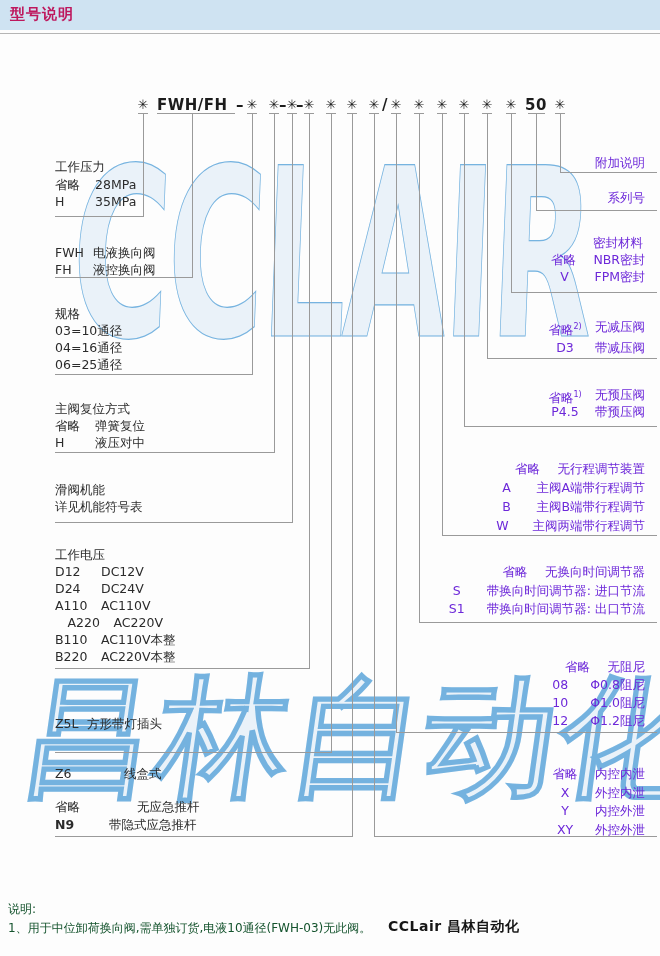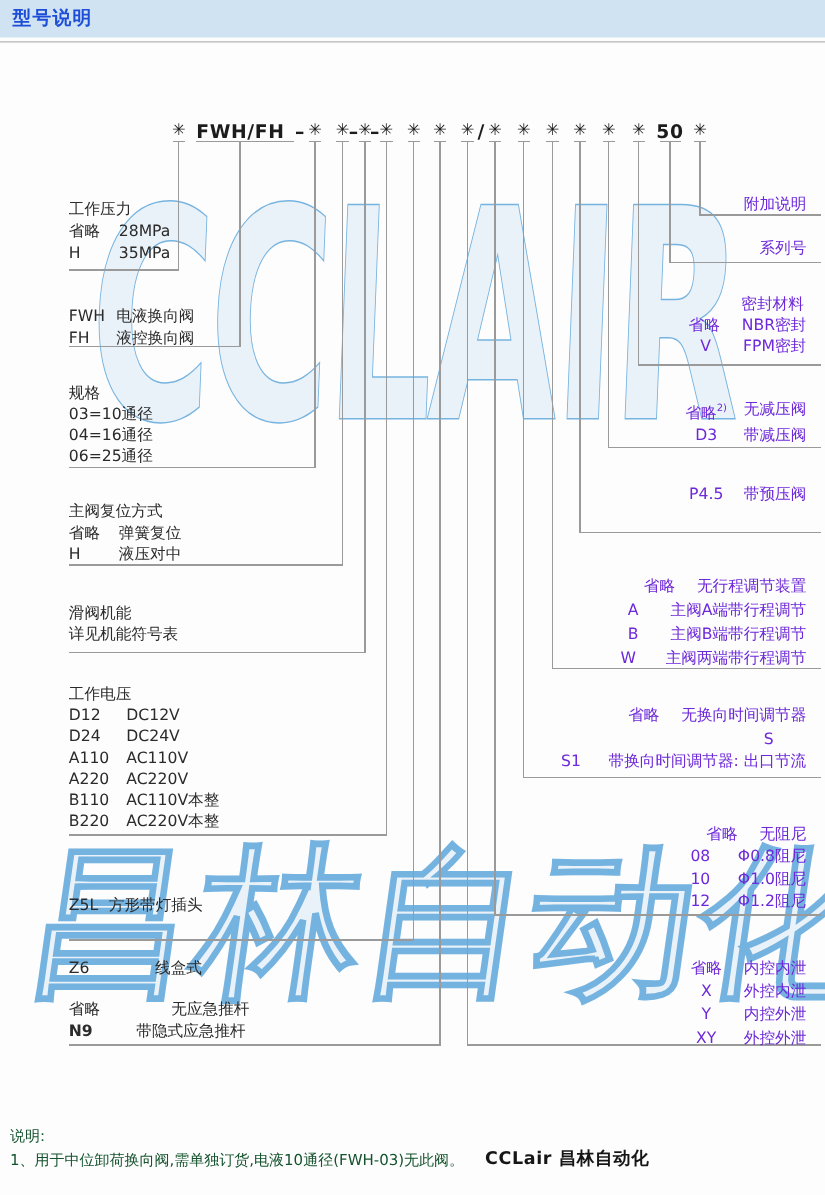--- a/index.html
+++ b/index.html
@@ -1,21 +1,21 @@
 <!DOCTYPE html>
 <html><head>
 <meta charset="utf-8">
 <style>
   html,body{margin:0;padding:0;}
   body{font-family:"DejaVu Sans","Liberation Sans",sans-serif;background:#fff;}
   #page{position:relative;width:660px;height:956px;background:#fdfdfd;overflow:hidden;}
 
   
   .hdr{position:absolute;left:0;top:0;width:660px;height:30px;background:#cfe3f2;}
-  .hdr .t{position:absolute;left:10px;top:5px;font-size:15px;font-weight:bold;color:#1d4ed8;letter-spacing:1px;}
+  .hdr .t{position:absolute;left:10px;top:5px;font-size:15px;font-weight:bold;color:#be185d;letter-spacing:1px;}
   .hdr-rule{position:absolute;left:0;top:33px;width:660px;height:1px;background:#b5b5b5;}
 
   
   .wm{position:absolute;z-index:0;color:rgba(120,180,225,0.14);
       -webkit-text-stroke:1.2px rgba(95,167,218,0.85);
       font-weight:bold;white-space:nowrap;pointer-events:none;}
   .wm1{left:78px;top:118px;font-size:235px;transform:scaleX(0.57) skewX(-4deg);transform-origin:left top;letter-spacing:-6px;}
   .wm2{left:36px;top:650px;font-size:132px;transform:skewX(-8deg);transform-origin:left top;letter-spacing:2px;}
 
   
@@ -164,21 +164,21 @@
           <span class="c2">DC12V</span>
         </div>
         <div class="lrow" style="height: 17px; line-height: 17px;">
           <span class="c1" style="width: 46px;">D24</span>
           <span class="c2">DC24V</span>
         </div>
         <div class="lrow" style="height: 17px; line-height: 17px;">
           <span class="c1" style="width: 46px;">A110</span>
           <span class="c2">AC110V</span>
         </div>
-        <div class="lrow" style="height: 17px; line-height: 17px;">
+        <div class="lrow" style="height: 17px; line-height: 17px; justify-content: center;">
           <span class="c1" style="width: 46px;">A220</span>
           <span class="c2">AC220V</span>
         </div>
         <div class="lrow" style="height: 17px; line-height: 17px;">
           <span class="c1" style="width: 46px;">B110</span>
           <span class="c2">AC110V本整</span>
         </div>
         <div class="lrow" style="height: 17px; line-height: 17px;">
           <span class="c1" style="width: 46px;">B220</span>
           <span class="c2">AC220V本整</span>
@@ -230,20 +230,24 @@
           <span class="rc">省略<sup>2)</sup></span>
           <span class="rl">无减压阀</span>
         </div>
         <div class="rrow" style="height: 21px; line-height: 21px;">
           <span class="rc">D3</span>
           <span class="rl">带减压阀</span>
         </div>
       </div>
       <div class="rblock" style="top: 386px;">
         <div class="rrow" style="height: 17px; line-height: 17px;">
+          <span class="rc">省略<sup>1)</sup></span>
+          <span class="rl">无预压阀</span>
+        </div>
+        <div class="rrow" style="height: 17px; line-height: 17px;">
           <span class="rc">P4.5</span>
           <span class="rl">带预压阀</span>
         </div>
       </div>
       <div class="rblock" style="top: 459px;">
         <div class="rrow" style="height: 19px; line-height: 19px;">
           <span class="rc">省略</span>
           <span class="rl">无行程调节装置</span>
         </div>
         <div class="rrow" style="height: 19px; line-height: 19px;">
@@ -259,20 +263,21 @@
           <span class="rl">主阀两端带行程调节</span>
         </div>
       </div>
       <div class="rblock" style="top: 563px;">
         <div class="rrow" style="height: 18.5px; line-height: 18.5px;">
           <span class="rc">省略</span>
           <span class="rl">无换向时间调节器</span>
         </div>
         <div class="rrow" style="height: 18.5px; line-height: 18.5px;">
           <span class="rc">S</span>
+          <span class="rl">带换向时间调节器: 进口节流</span>
         </div>
         <div class="rrow" style="height: 18.5px; line-height: 18.5px;">
           <span class="rc">S1</span>
           <span class="rl">带换向时间调节器: 出口节流</span>
         </div>
       </div>
       <div class="rblock" style="top: 658px;">
         <div class="rrow" style="height: 18px; line-height: 18px;">
           <span class="rc">省略</span>
           <span class="rl">无阻尼</span>

